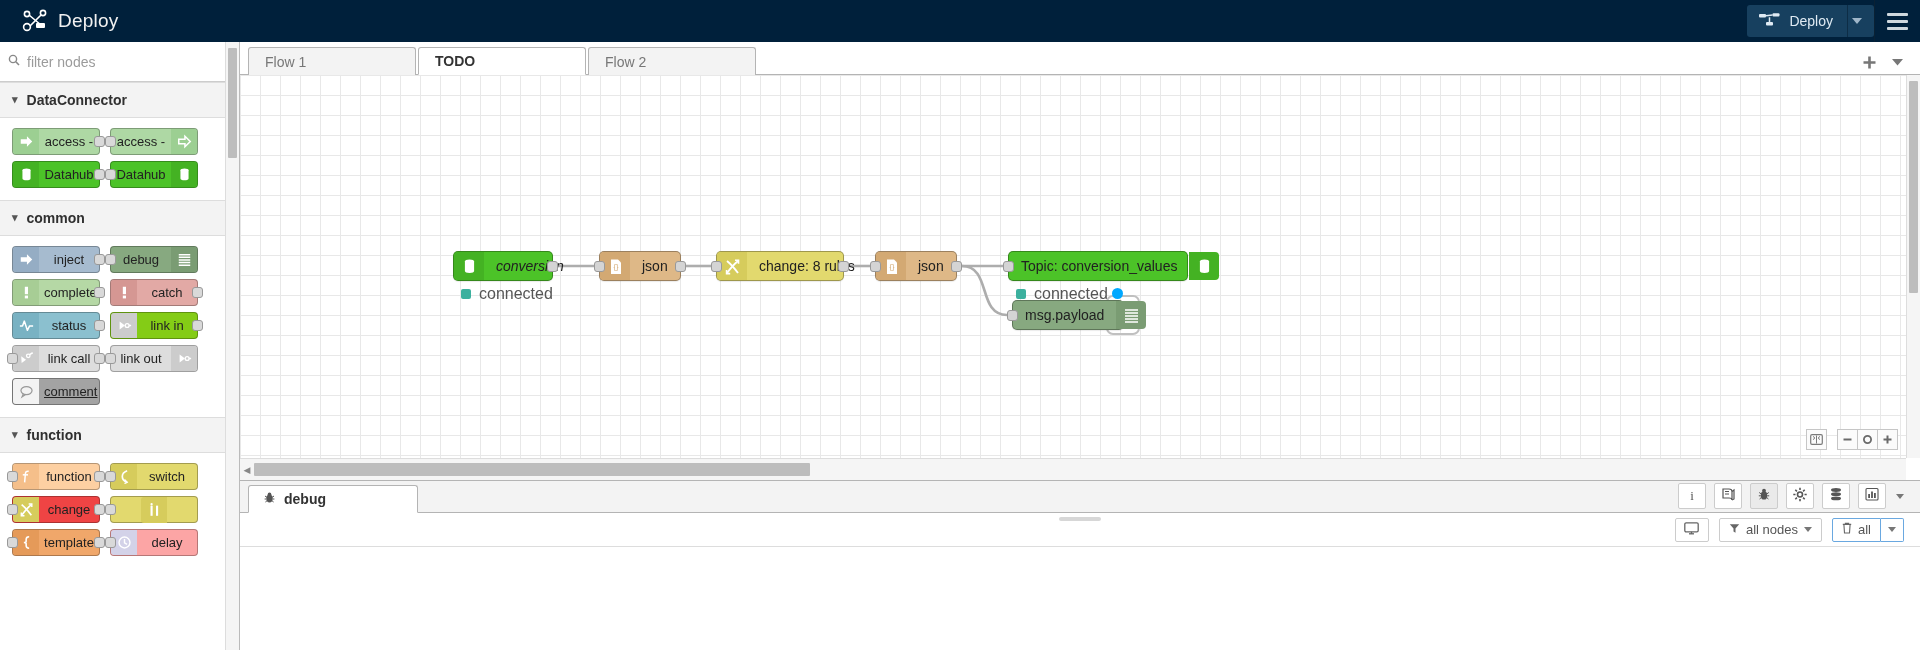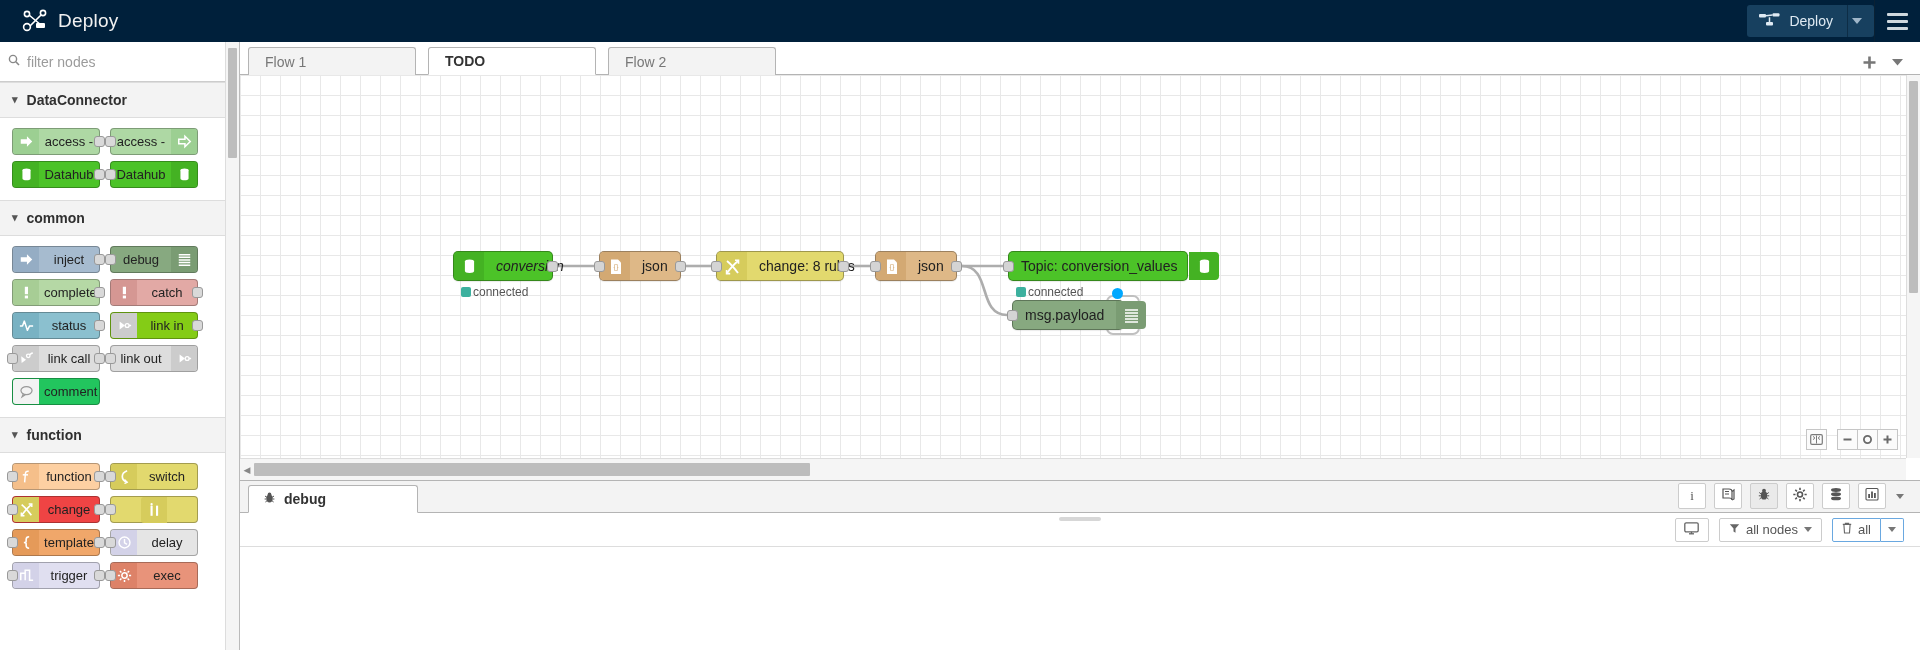--- a/index.html
+++ b/index.html
@@ -77,21 +77,21 @@
   .port {
     position:absolute; width: 11px; height: 11px; background:#d9d9d9;
     border: 1px solid #999; border-radius: 3px; top: 7px;
   }
   .port.in { left: -6px; } .port.out { right: -6px; }
   .ico-svg { width:17px; height:17px; display:block; }
 
   
   .workspace { flex: 1; display:flex; flex-direction:column; min-width: 0; }
   .tabbar { height: 33px; background:#fff; border-bottom: 1px solid #b4b4b4; display:flex; align-items:flex-end; position:relative; }
-  .tabs { display:flex; padding-left: 8px; gap: 12px; }
+  .tabs { display:flex; padding-left: 8px; gap: 2px; }
   .tab {
     height: 28px; min-width: 168px; padding: 0 16px; display:flex; align-items:center;
     background: #f3f3f3; border: 1px solid #b4b4b4; border-bottom: none;
     border-radius: 3px 3px 0 0; font-size: 14px; color:#777; cursor:pointer;
     position: relative; top: 1px;
   }
   .tab.active { background:#fff; color:#333; font-weight: bold; border-bottom: 1px solid #fff; }
   .tabbar-right { margin-left:auto; display:flex; align-items:center; gap:14px; padding-right: 16px; padding-bottom: 4px; }
   .tb-ico { color:#777; font-size:17px; cursor:pointer; display:flex; align-items:center; }
 
@@ -108,21 +108,21 @@
     position:absolute; height: 30px; border-radius: 5px;
     border: 1px solid rgba(0,0,0,.3); display:flex; align-items:center;
     font-size: 14px; color: #212121; box-shadow: 0 1px 1px rgba(0,0,0,.08);
   }
   .fnode .ibox { width: 30px; height: 100%; display:flex; align-items:center; justify-content:center;
                  background: rgba(0,0,0,.08); border-radius: 4px 0 0 4px; flex:0 0 30px; }
   .fnode .ibox.r { border-radius: 0 4px 4px 0; order: 2; }
   .fnode .nlabel { padding: 0 12px; white-space:nowrap; }
   .fport { position:absolute; width: 11px; height: 11px; background:#d4d4d4; border:1px solid #999; border-radius:3px; top: 9px; }
   .fport.in { left: -6px; } .fport.out { right: -6px; }
-  .status-line { position:absolute; display:flex; align-items:center; gap:2px; font-size: 12px; color:#555; }
+  .status-line { position:absolute; display:flex; align-items:center; gap:8px; font-size: 16px; color:#555; }
   .status-dot { width: 10px; height: 10px; border-radius: 2px; background:#3cb09e; display:block; }
   .sel-ring {
     position:absolute; border: 2px solid #c0c0c0; border-radius: 7px;
     background: transparent;
   }
   .blue-dot { position:absolute; width: 11px; height: 11px; border-radius: 50%; background:#00a8ff; }
 
   .hscroll-track { position:absolute; left:0; right:14px; bottom:0; height: 22px; background:#f5f5f5; border-top:1px solid #ddd; display:flex; align-items:center; }
   .hscroll-arrow { width: 14px; text-align:center; color:#888; font-size: 9px; }
   .hscroll-thumb { height: 13px; background:#bdbdbd; border-radius:1px; }
@@ -355,21 +355,21 @@
                   <path d="M3 4 L9 8.5 L3 13 Z" fill="#fff"></path>
                   <circle cx="11.5" cy="8.5" r="2.2" fill="none" stroke="#fff" stroke-width="1.5"></circle>
                   <path d="M13.5 8.5 H16" stroke="#fff" fill="none" stroke-width="1.7"></path>
                 </svg>
               </span>
               <span class="lbl">link out</span>
               <span class="port in"></span>
             </div>
           </div>
           <div class="pal-row">
-            <div class="pal-node" style="background: #22c55e;">
+            <div class="pal-node" style="background: #a3a3a3; text-decoration: underline;">
               <span class="icon-box" style="background:#f3f3f3">
                 <svg class="ico-svg" style="width:15px;height:15px" viewBox="0 0 17 17">
                   <ellipse cx="8.5" cy="7.5" rx="6.3" ry="4.6" fill="none" stroke="#999" stroke-width="1.4"></ellipse>
                   <path d="M5 11 L3.5 14.6 L7.5 11.8" fill="none" stroke="#999" stroke-width="1.4"></path>
                 </svg>
               </span>
               <span class="lbl">comment</span>
             </div>
           </div>
         </div>
@@ -430,50 +430,28 @@
             <div class="pal-node" style="background: rgb(240, 167, 106);">
               <span class="icon-box" style="background:#e59a59">
                 <svg class="ico-svg" style="width:15px;height:15px" viewBox="0 0 17 17">
                   <path d="M11.5 2 q-3.4 0 -3.4 3 v2 q0 1.5 -2.6 1.5 q2.6 0 2.6 1.5 v2 q0 3 3.4 3" fill="none" stroke="#fff" stroke-width="1.8"></path>
                 </svg>
               </span>
               <span class="lbl">template</span>
               <span class="port in"></span>
               <span class="port out"></span>
             </div>
-            <div class="pal-node" style="background: #e5e5e5;">
+            <div class="pal-node" style="background: #fca5a5;">
               <span class="icon-box" style="background:#d3d2e8">
                 <svg class="ico-svg" style="width:15px;height:15px" viewBox="0 0 17 17">
                   <circle cx="8.5" cy="8.5" r="6.2" fill="none" stroke="#fff" stroke-width="1.6"></circle>
                   <path d="M8.5 4.6 V8.8 L11.4 10.6" fill="none" stroke="#fff" stroke-width="1.6"></path>
                 </svg>
               </span>
               <span class="lbl">delay</span>
-              <span class="port in"></span>
-            </div>
-          </div>
-          <div class="pal-row">
-            <div class="pal-node" style="background: rgb(224, 223, 240);">
-              <span class="icon-box" style="background:#d3d2e8">
-                <svg class="ico-svg" style="width:15px;height:15px" viewBox="0 0 17 17">
-                  <path d="M2 14 V6 H7 V14 M7 6 V2.5 H12 V14 H16" fill="none" stroke="#fff" stroke-width="1.7"></path>
-                </svg>
-              </span>
-              <span class="lbl">trigger</span>
-              <span class="port in"></span>
-              <span class="port out"></span>
-            </div>
-            <div class="pal-node" style="background: rgb(232, 147, 122);">
-              <span class="icon-box" style="background:#dd8268">
-                <svg class="ico-svg" style="width:15px;height:15px" viewBox="0 0 17 17">
-                  <circle cx="8.5" cy="8.5" r="3" fill="none" stroke="#fff" stroke-width="1.7"></circle>
-                  <path d="M8.5 1 V3.4 M8.5 13.6 V16 M1 8.5 H3.4 M13.6 8.5 H16 M3.3 3.3 L5 5 M12 12 L13.7 13.7 M13.7 3.3 L12 5 M5 12 L3.3 13.7" stroke="#fff" stroke-width="1.7"></path>
-                </svg>
-              </span>
-              <span class="lbl">exec</span>
               <span class="port in"></span>
             </div>
           </div>
         </div>
       </div>
     <div class="vscroll-track" style="bottom:0;">
       <div class="vscroll-thumb" style="height:110px;top:6px;"></div>
     </div>
   </div>
 

